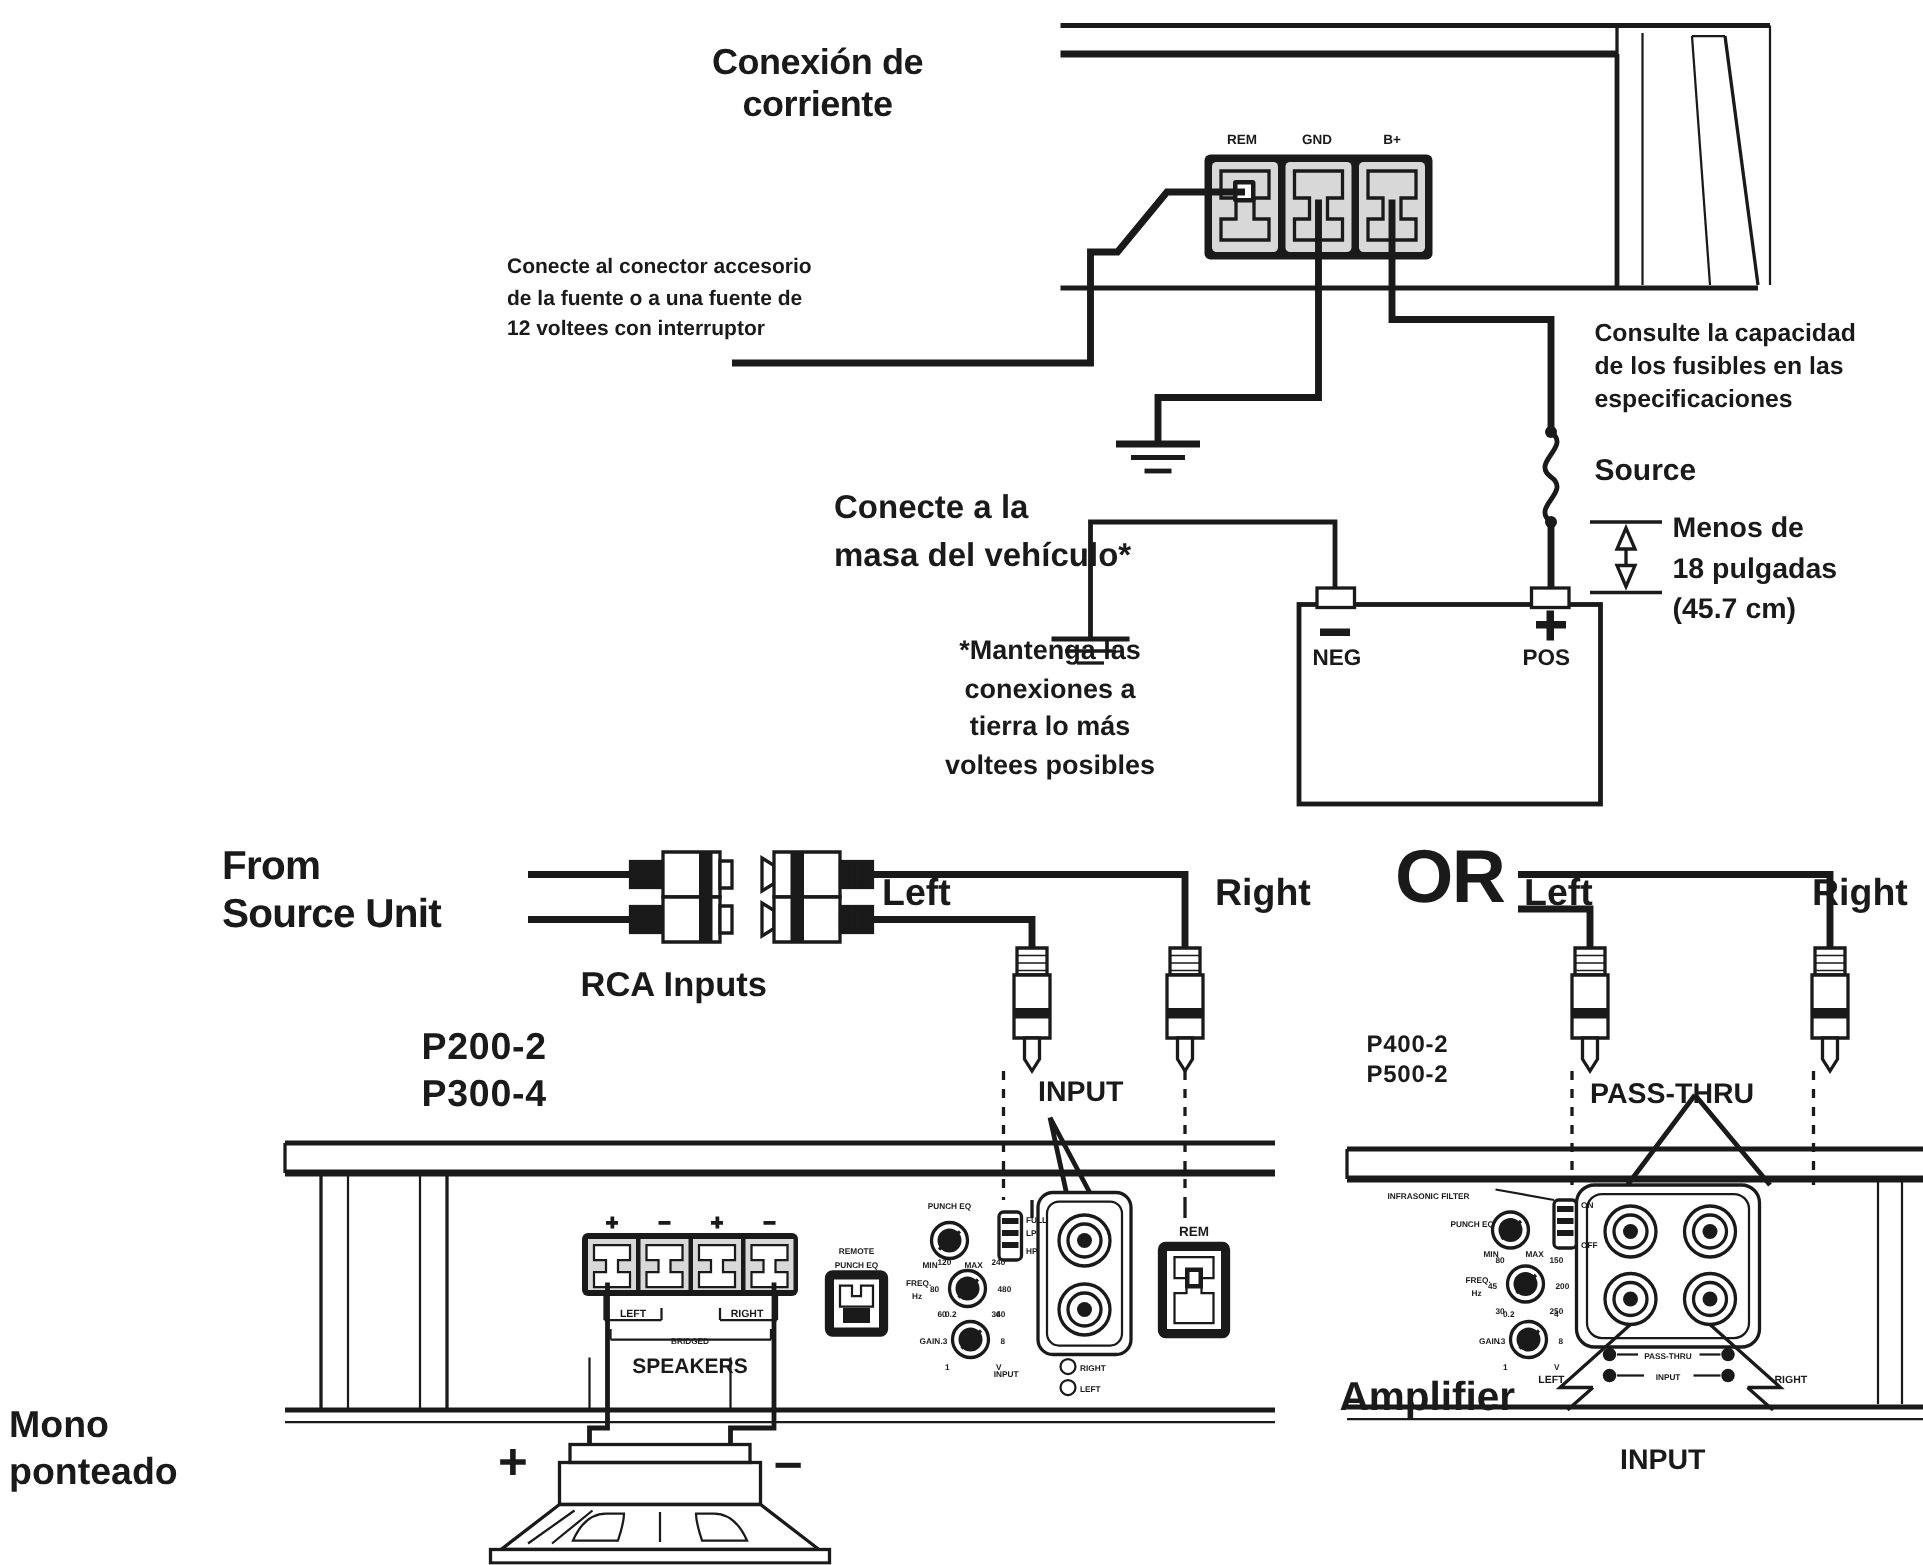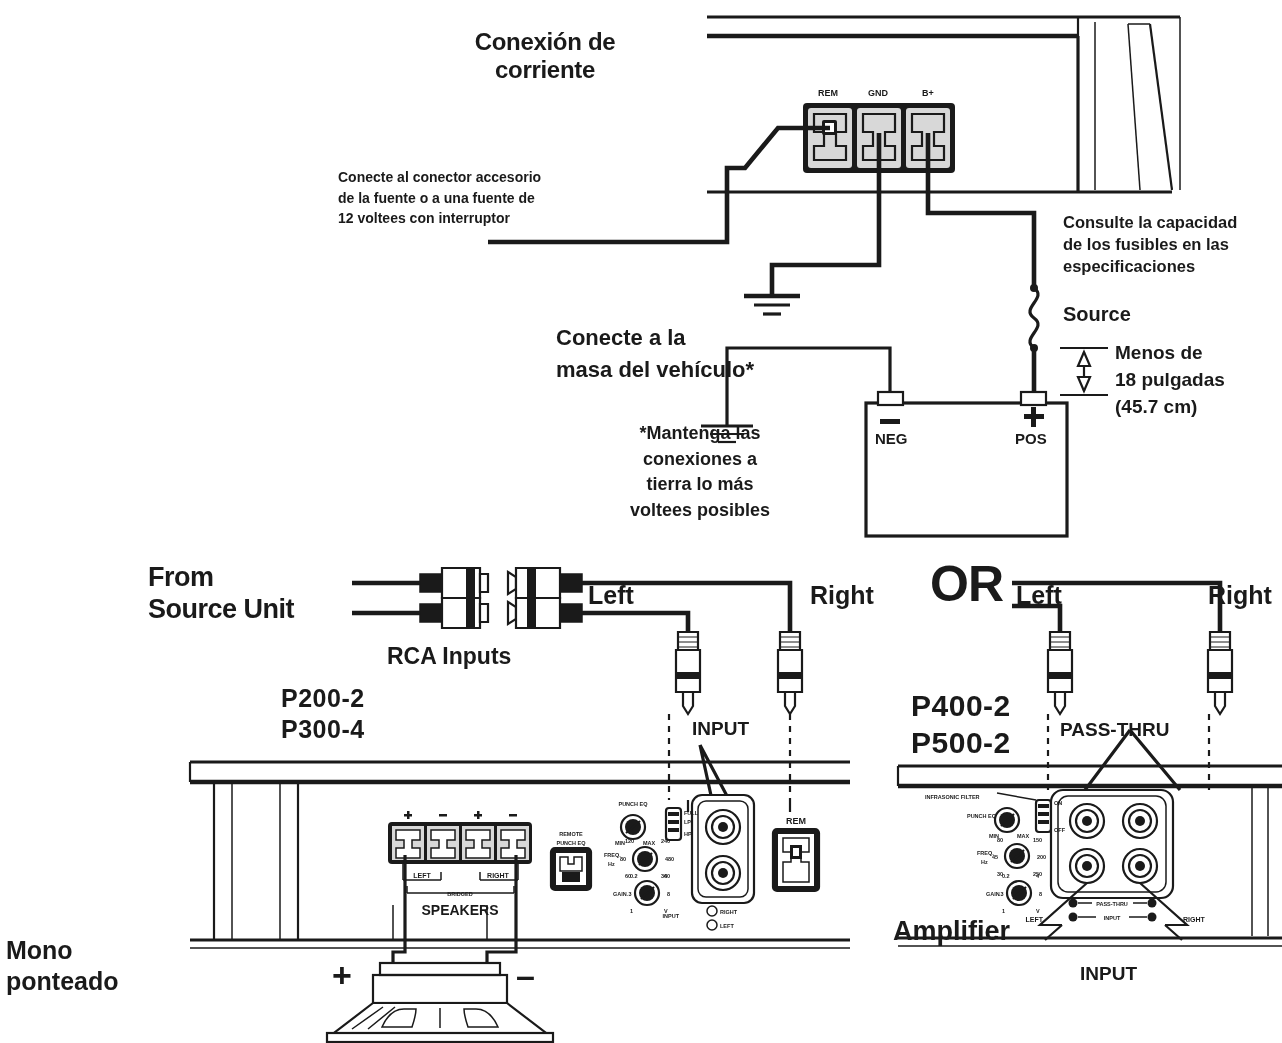--- a/index.html
+++ b/index.html
@@ -409,21 +409,21 @@
 P300-4</div>
 
   <div class="lbl" style="left:692px;top:718px;font-size:19px;">INPUT</div>
 
   <div class="lbl" style="left:6px;top:935px;font-size:25px;line-height:1.22;">Mono
 ponteado</div>
 
   <div class="lbl" style="left:332px;top:955px;font-size:34px;">+</div>
   <div class="lbl" style="left:516px;top:955px;font-size:34px;">–</div>
 
-  <div class="lbl" style="left:911px;top:687px;font-size:30px;line-height:1.24;letter-spacing:0.5px;">P400-2
+  <div class="lbl" style="left:911px;top:687px;font-size:16px;line-height:1.24;letter-spacing:0.5px;">P400-2
 P500-2</div>
 
   <div class="lbl" style="left:1060px;top:719px;font-size:19px;">PASS-THRU</div>
 
   <div class="lbl" style="left:893px;top:916px;font-size:27px;">Amplifier</div>
 
   <div class="lbl" style="left:1080px;top:963px;font-size:19px;">INPUT</div>
 
   <svg width="1282" height="1043" viewBox="0 0 1282 1043" style="pointer-events:none;">
 

